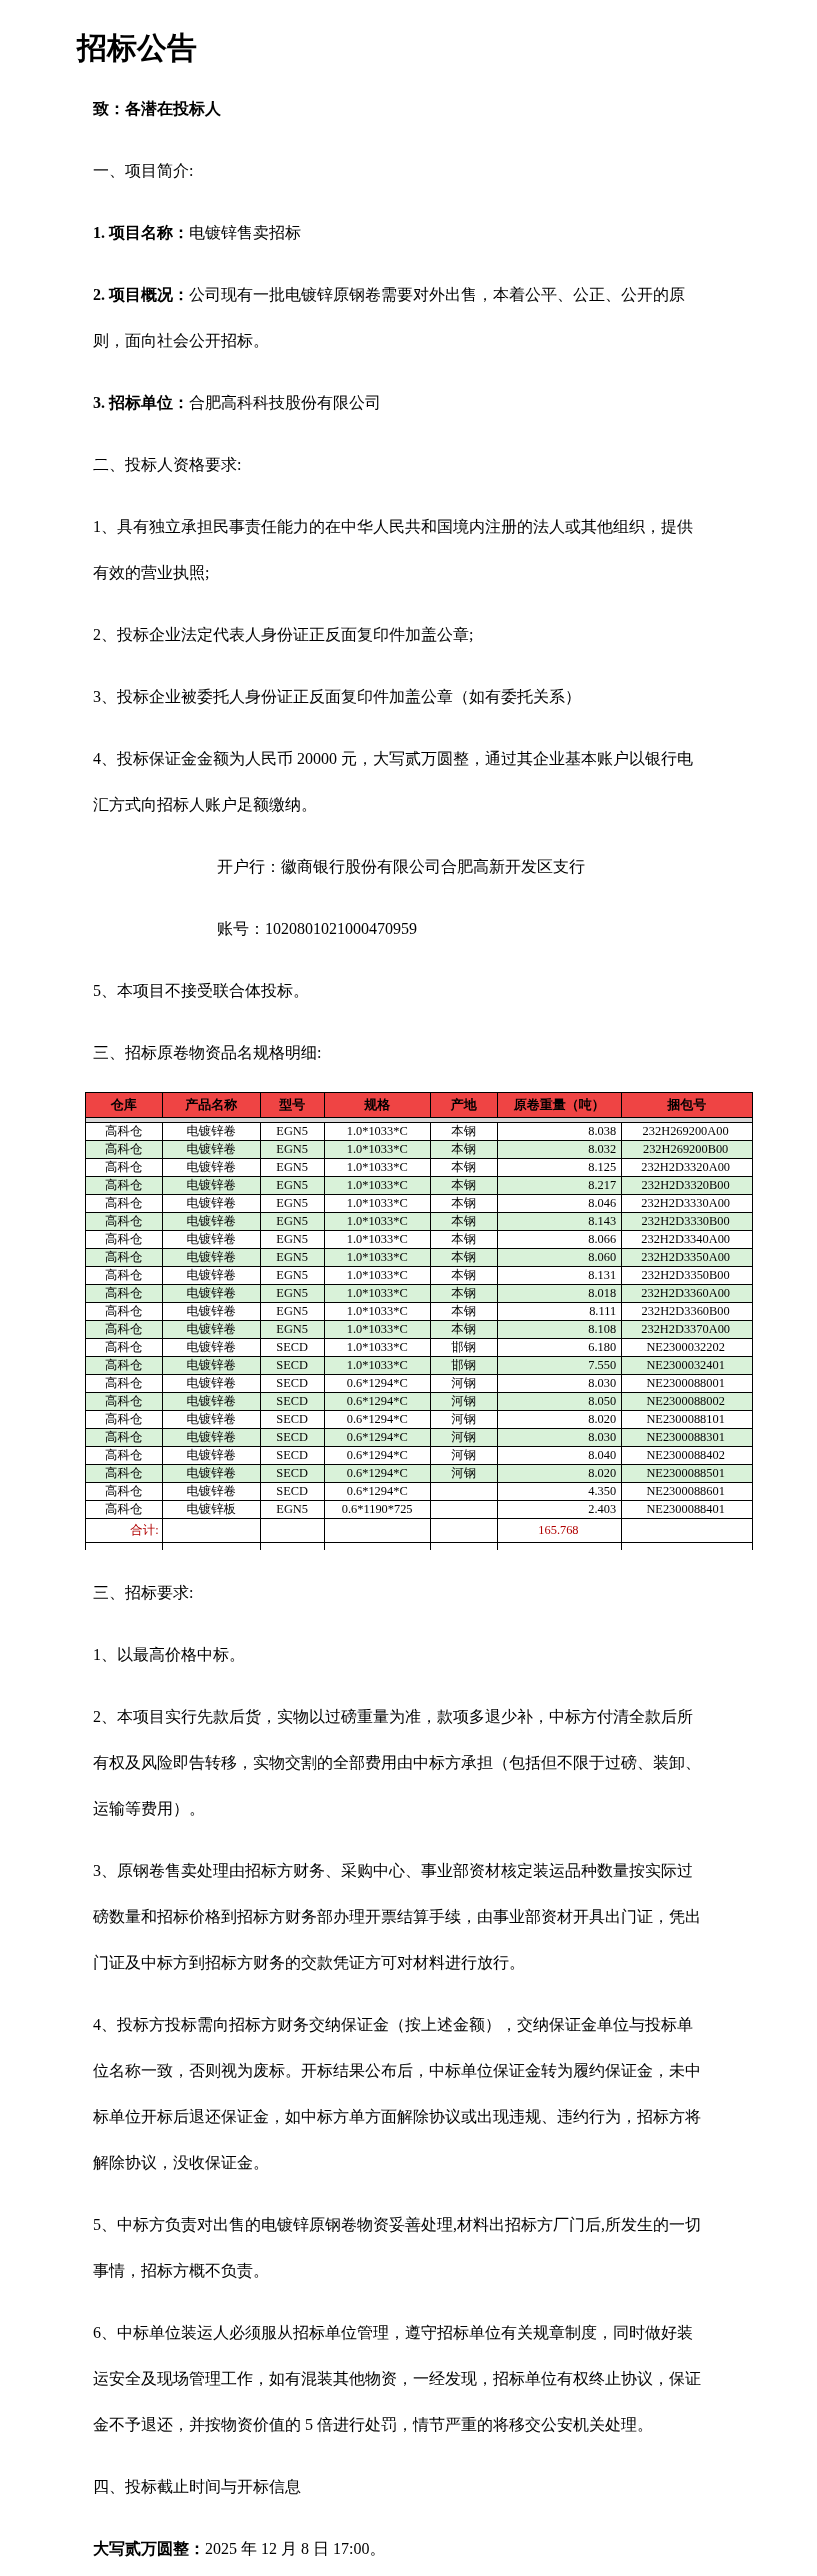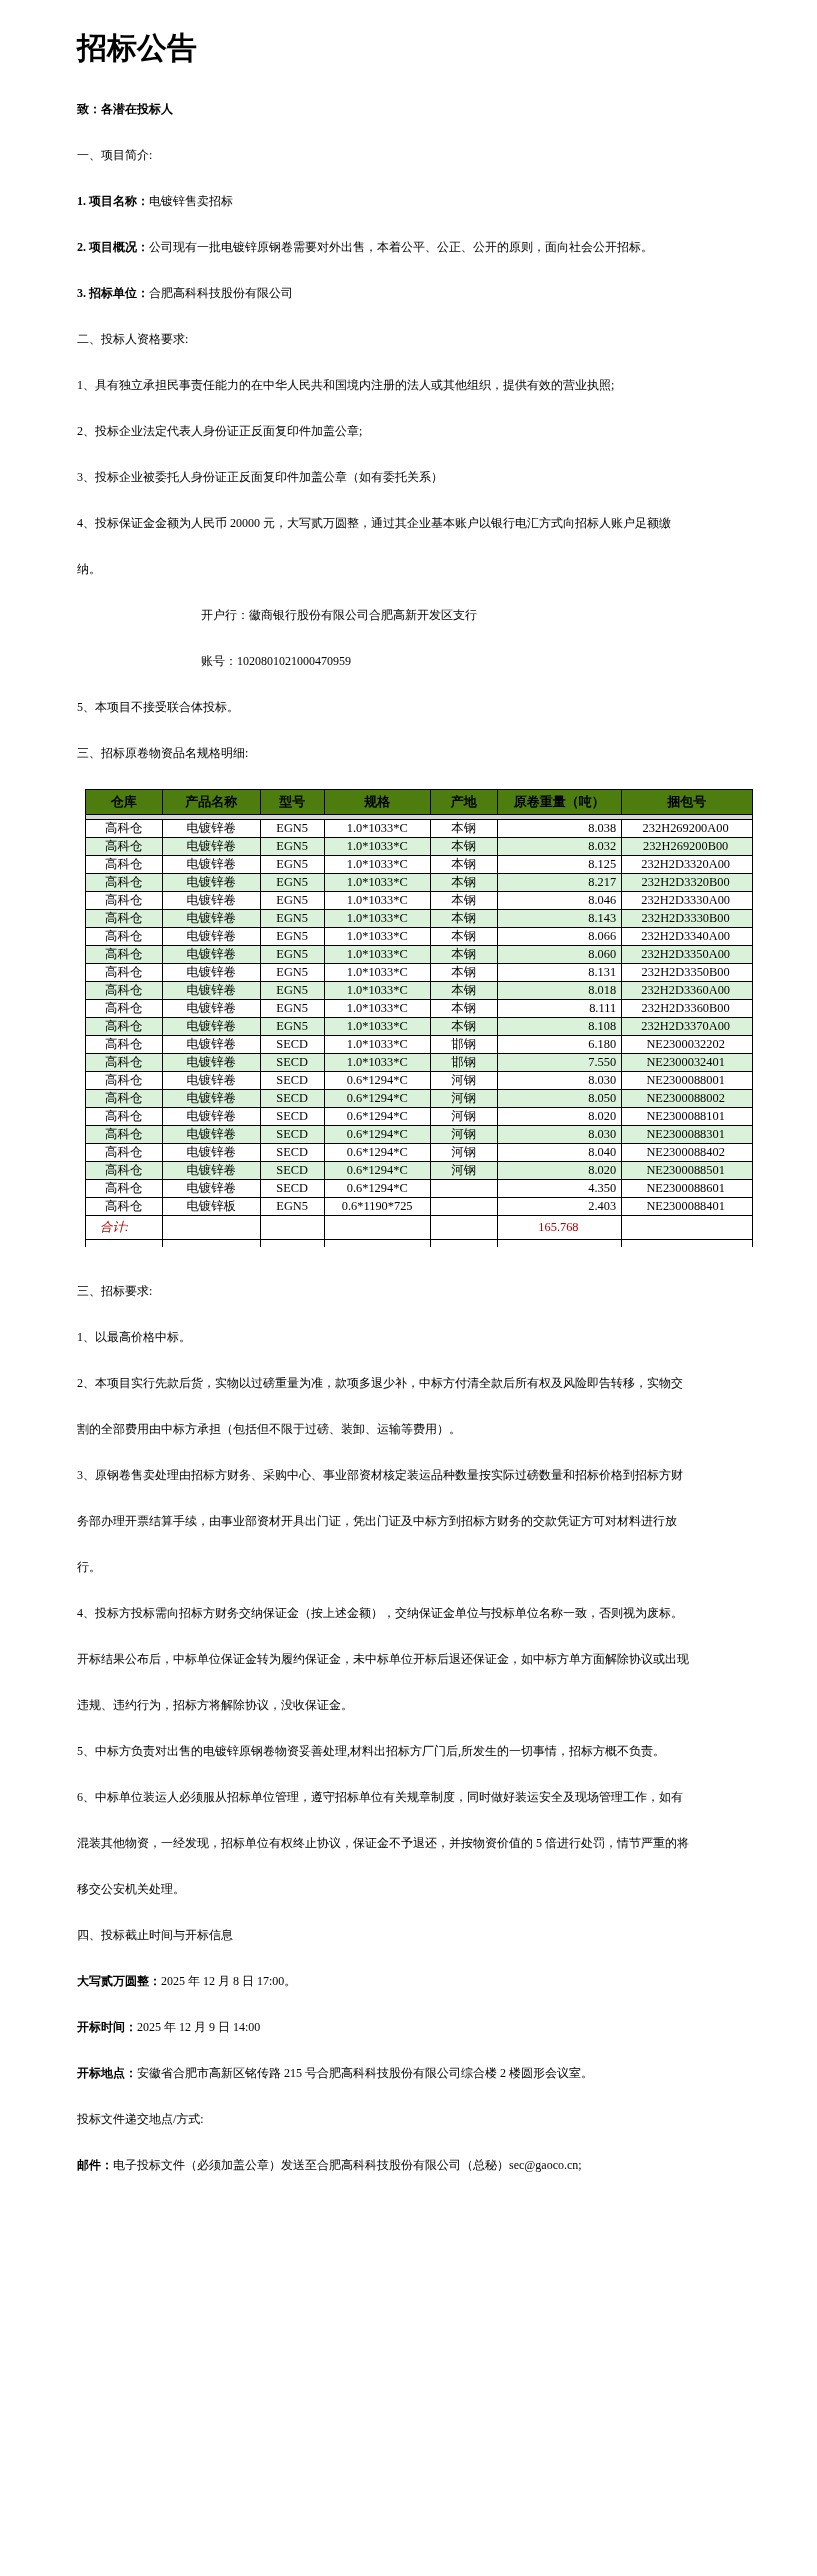--- a/index.html
+++ b/index.html
@@ -14,23 +14,23 @@
     padding:0 62px 0 77px;
   }
   h1.doc-title{
     width:613px;
     font-size:30px;
     font-weight:bold;
     margin:29px 0 19.6px 0;
     line-height:1.25;
   }
   .content p.para{
-    margin:0;
+    margin:16px;
     max-width:614px;
-    font-size:12px;
+    font-size:16px;
     line-height:46px;
     font-weight:normal;
     text-align:left;
   }
   .content p.para b{font-weight:bold;}
   .content p.heading{font-weight:normal;}
   .content p.salutation{font-weight:bold;}
   .content p.indent{padding-left:124px;}
   
   table.goods{
@@ -40,39 +40,39 @@
     margin:13.4px 0 20.6px 7.7px;
     font-size:12.4px;
   }
   table.goods th, table.goods td{
     border:1px solid #000000;
     padding:0 3.1px;
     overflow:hidden;
     white-space:nowrap;
   }
   table.goods th{
-    background:#4d7c0f;
+    background:#ef4444;
     font-weight:bold;
     height:24px;
     font-size:13px;
   }
   table.goods tr.shadow td{
     background:#d9d9d9;
     height:3.6px;
     padding:0;
     border-left:1px solid #000000;
     border-right:1px solid #000000;
   }
   table.goods td{height:16px;}
   table.goods tr.green td{background:#d9f2d9;}
   table.goods td.c{text-align:center;}
   table.goods td.num{text-align:right;padding-right:4.6px;}
   table.goods td.pkg{text-align:center;padding-left:1px;}
   table.goods tr.total td{height:23px;color:#b00000;}
-  table.goods tr.total td.lab{text-align:left;padding-left:14.4px;font-style:italic;}
+  table.goods tr.total td.lab{text-align:right;padding-left:14.4px;}
   table.goods tr.total td.num{text-align:center;}
   table.goods tr.stub td{height:7.2px;border-bottom:none;}
 </style>
 </head>
 <body>
 
 <div class="page">
 
   <h1 class="doc-title">招标公告</h1>
 

